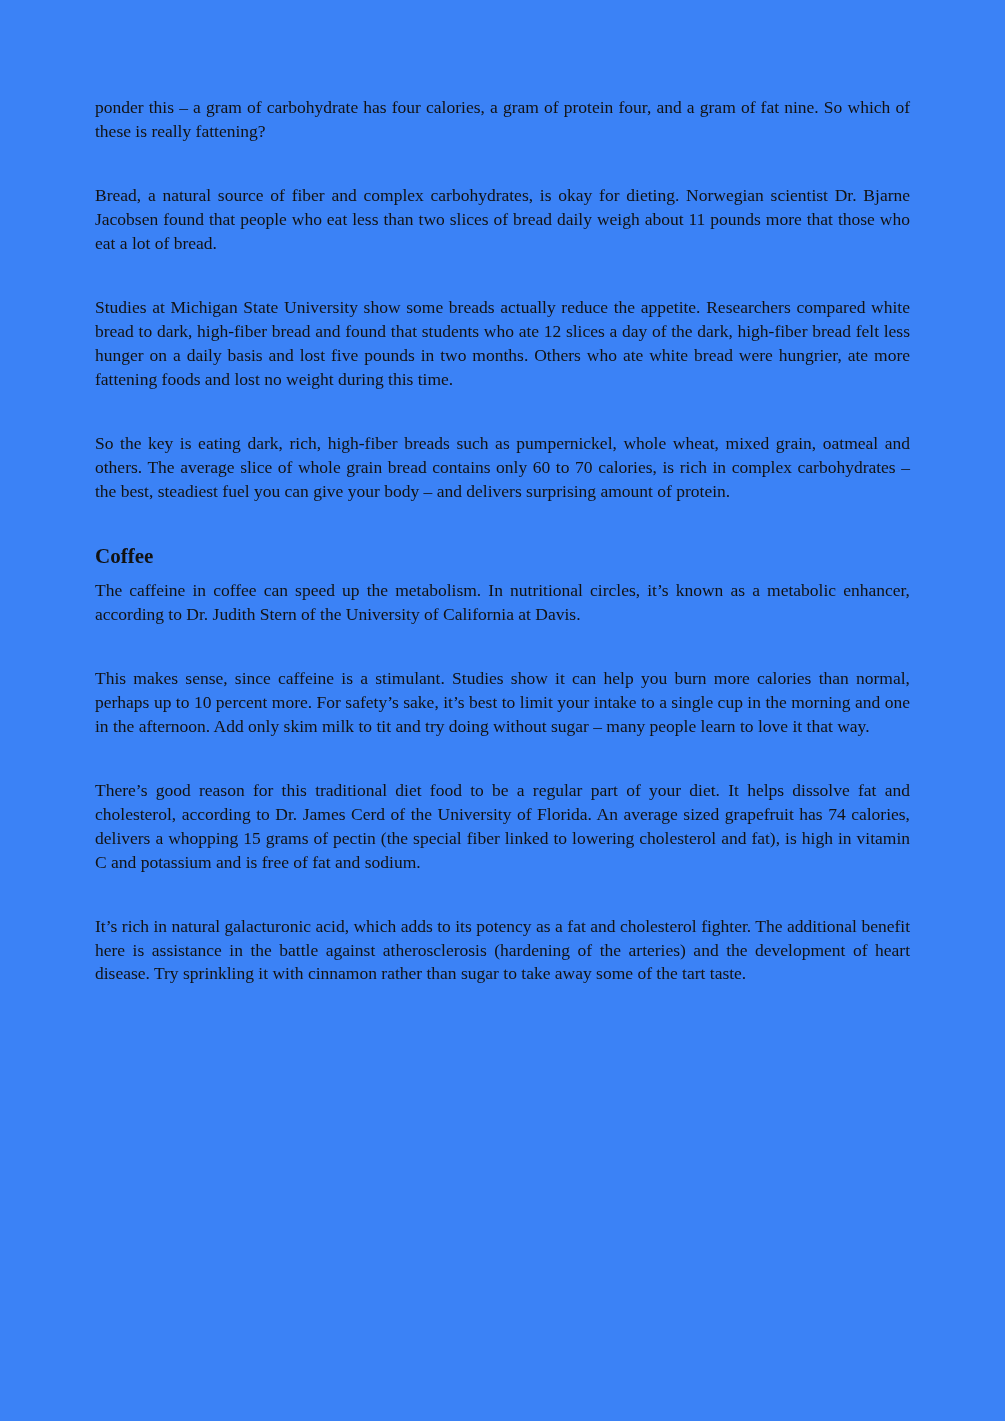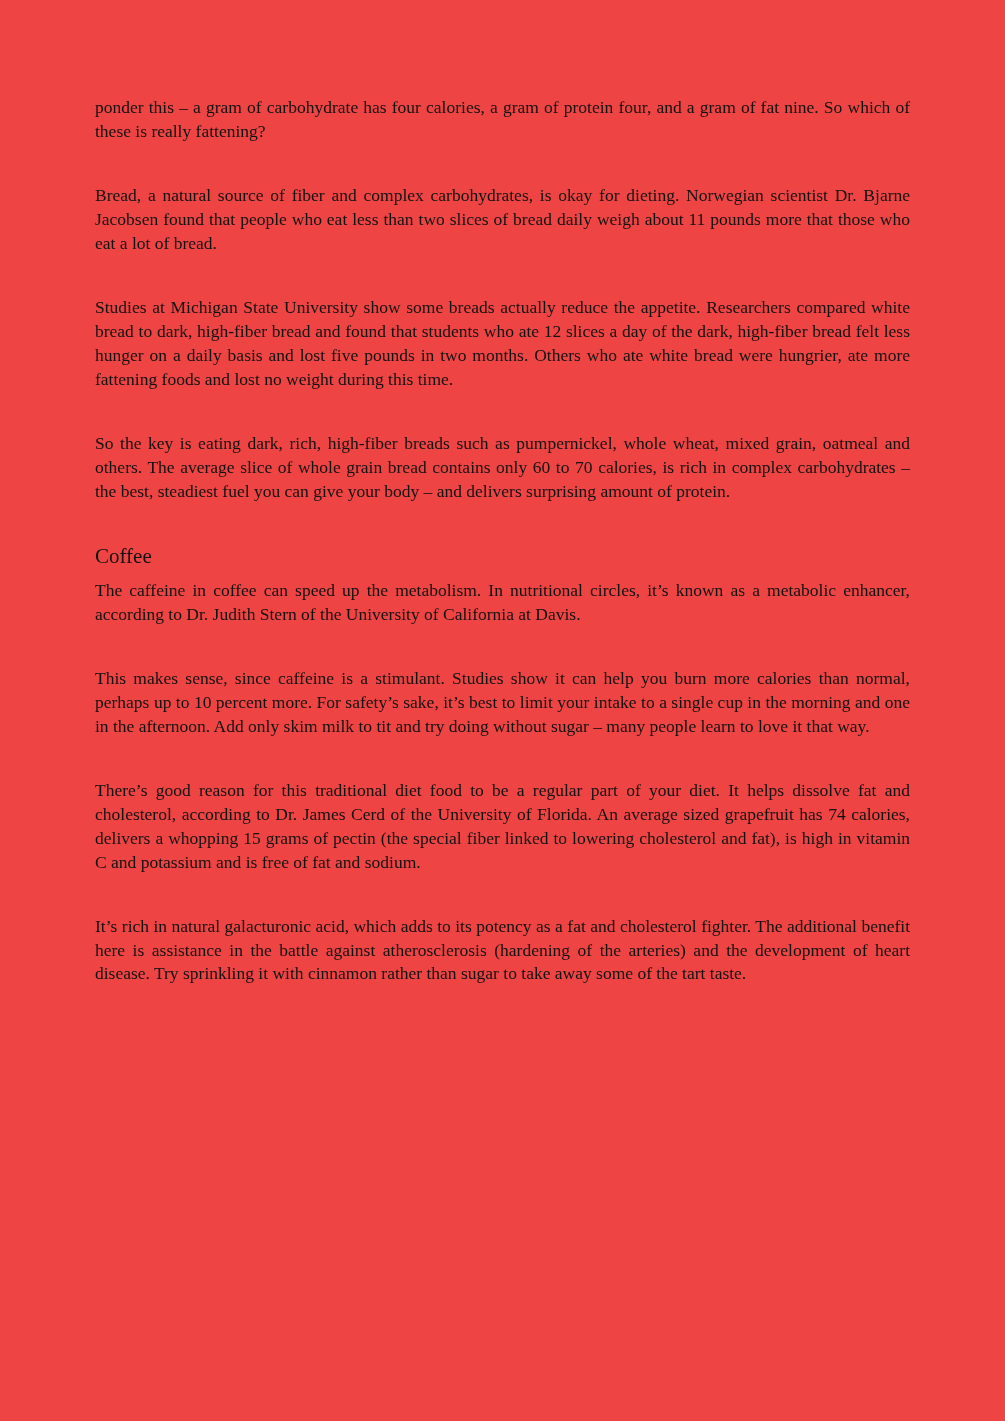--- a/index.html
+++ b/index.html
@@ -6,32 +6,32 @@
   html, body { background: #ffffff; }
   body {
     font-family: "Liberation Serif", "DejaVu Serif", serif;
     color: #121212;
   }
   .page {
     position: relative;
     width: 1005px;
     min-height: 1421px;
     margin: 0 auto;
-    background: #ef4444;
+    background: #3b82f6;
     padding: 96px 95px 60px 95px;
   }
   .doc p {
     font-size: 17.5px;
     line-height: 1.37;
     text-align: justify;
     margin: 0 0 40px 0;
   }
   .doc h2 {
     font-size: 21px;
-    font-weight: normal;
+    font-weight: bold;
     line-height: 1.2;
     margin: 12px 0 10px 0;
     text-align: left;
   }
   .doc p.after-heading { margin-top: 0; }
 </style>
 </head>
 <body>
 
 <div class="page">

